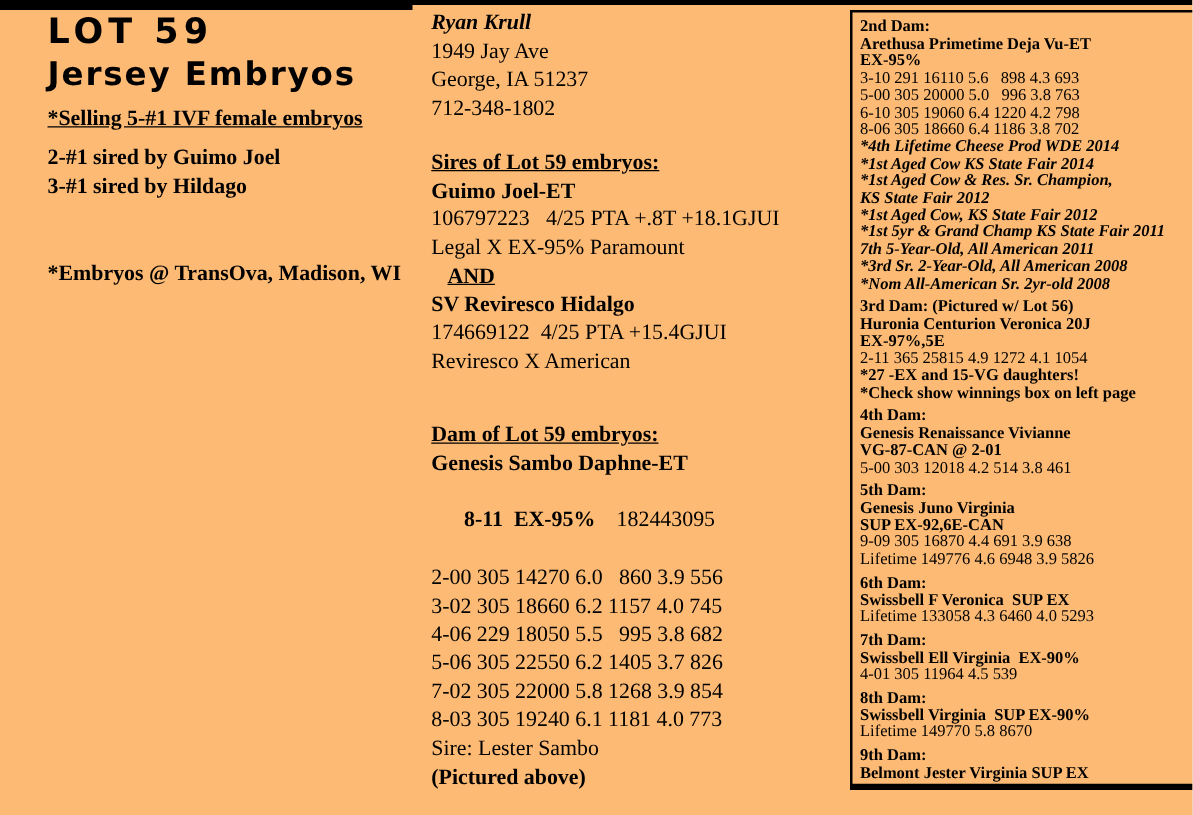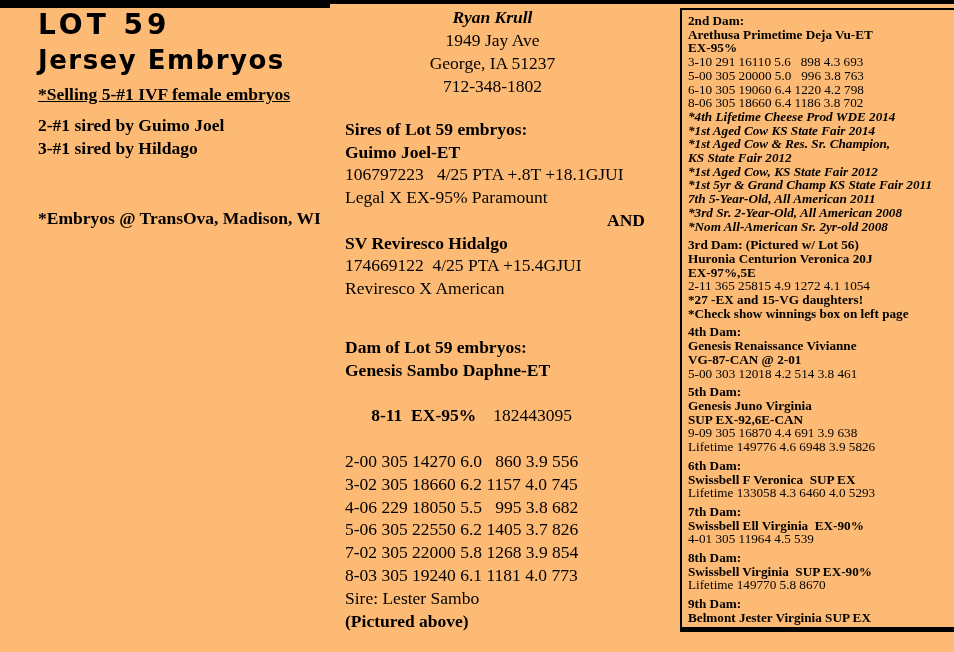--- a/index.html
+++ b/index.html
@@ -21,27 +21,27 @@
   .lot-subtitle {
     font-family:"DejaVu Sans",sans-serif; font-weight:bold;
     font-size:26px; letter-spacing:1.5px; line-height:34px; margin-top:1px;
   }
   .selling-note { font-weight:bold; font-size:17.5px; margin-top:7px;text-decoration:underline; }
   .sired-lines { margin-top:9px; }
   .sired-line { font-weight:bold; font-size:17.5px; line-height:22.5px; }
   .location-note { position:absolute; left:0; top:200px; font-weight:bold; font-size:17.5px; }
 
   
-  .contact { position:absolute; left:345px; top:6px; width:295px; text-align:center; font-size:17.5px; line-height:23px; }
+  .contact { position:absolute; left:345px; top:6px; width:295px; font-size:17.5px; line-height:23px; }
   .contact-name { font-weight:bold; font-style:italic; }
   .sires-block { position:absolute; left:345px; top:118px; width:300px; font-size:17.5px; line-height:22.7px; }
   .dam-block  { position:absolute; left:345px; top:336px; width:300px; font-size:17.5px; line-height:22.8px; }
   .b { font-weight:bold; }
-  .u { }
-  .and-line { padding-left:13px;text-align:right; }
+  .u { text-decoration:underline; }
+  .and-line { padding-left:13px; }
   .rec { white-space:pre; }
   .reg-num { margin-left:17px; font-weight:normal; }
 
   
   .pedigree-box {
     position:absolute; left:644px; top:8px; width:307px; height:624px;
     border:2px solid #000; border-right-width:3px; border-bottom-width:5px;
     padding:4px 6px 0 6px; font-size:13.2px; line-height:13.7px; overflow:hidden;margin-left:36px;
   }
   .ped-section { margin-bottom:5px; }

